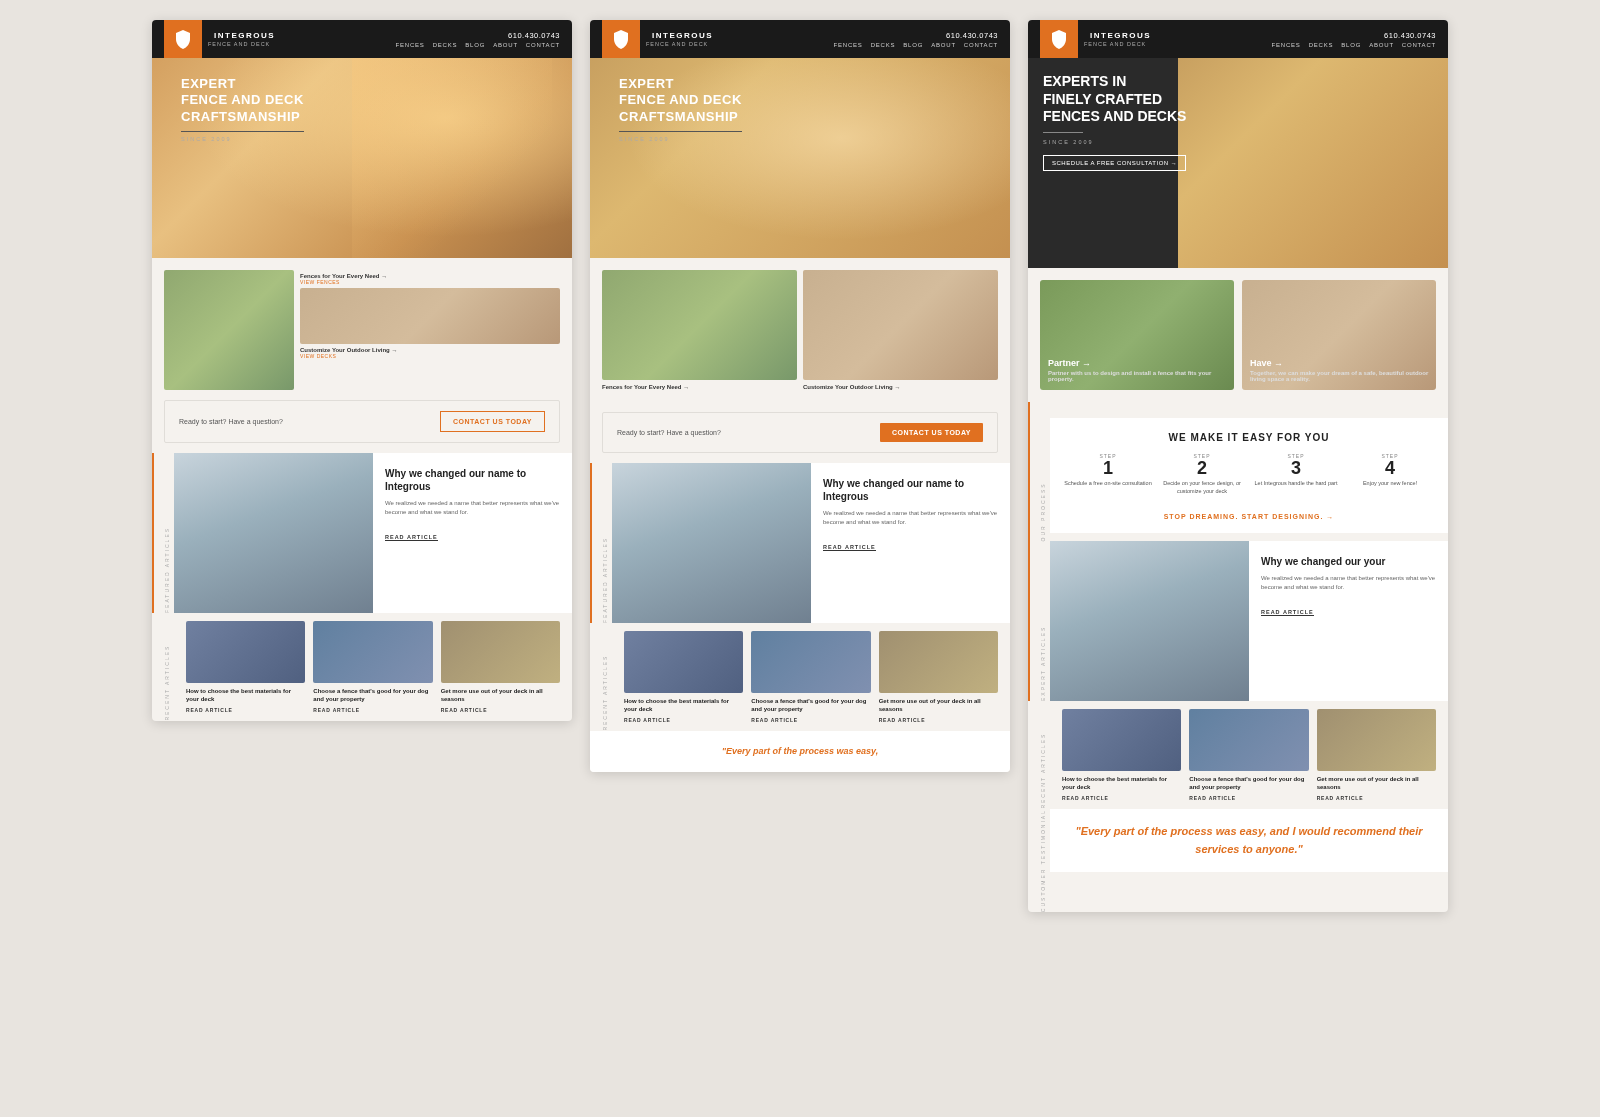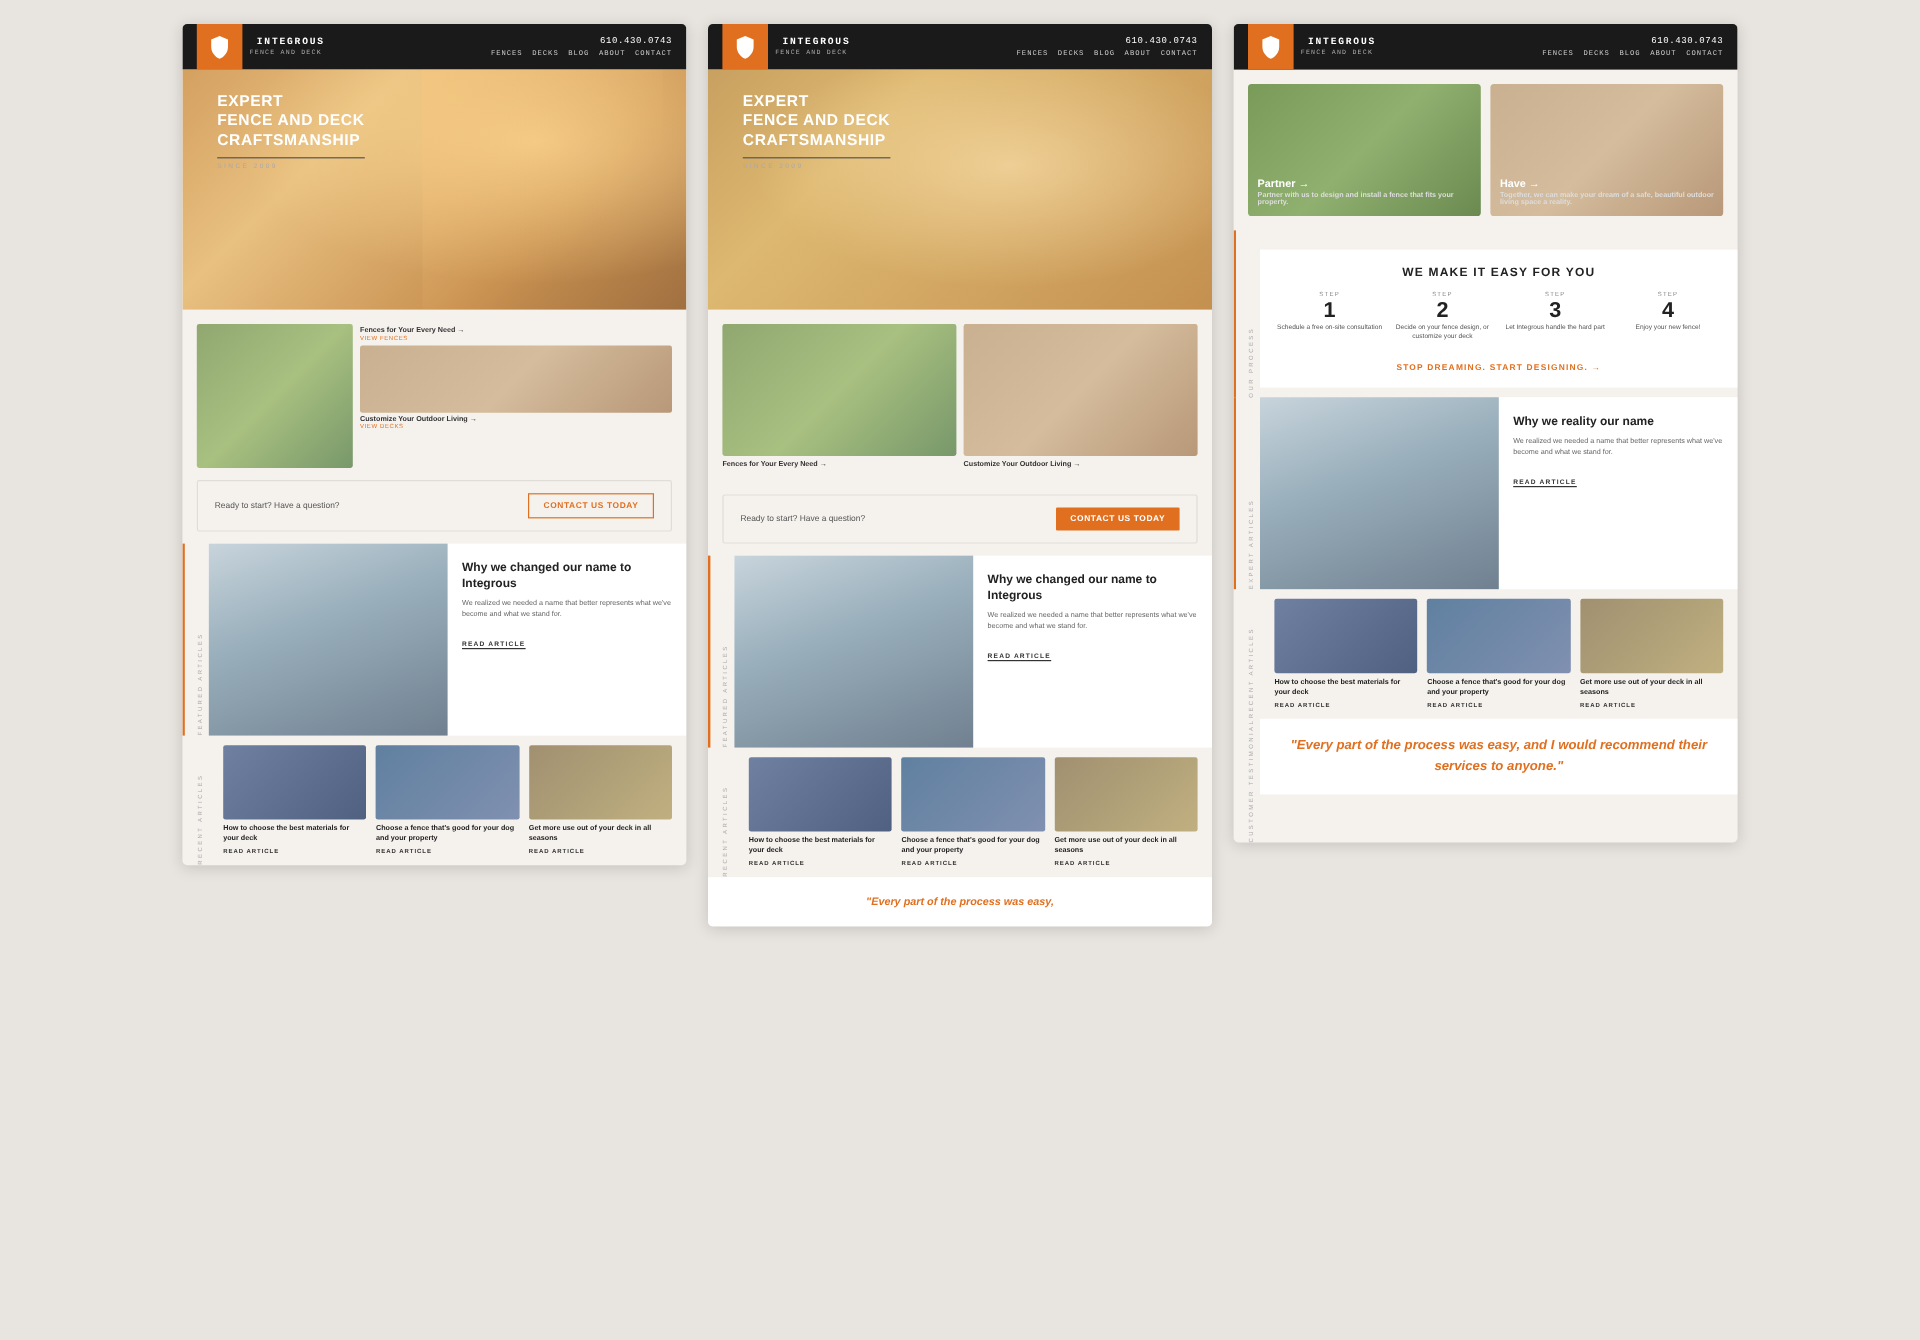--- a/index.html
+++ b/index.html
@@ -33,21 +33,20 @@
     .card-3 { width: 420px; }
 
     
     .nav {
       display: flex;
       align-items: center;
       background: #1a1a1a;
       height: 38px;
       padding: 0 12px;
       justify-content: space-between;
-      font-family: Liberation Mono, monospace;
     }
     .nav-logo {
       display: flex;
       align-items: center;
       gap: 0;
     }
     .logo-icon {
       width: 38px;
       height: 38px;
       background: #e07020;
@@ -681,20 +680,33 @@
         <div class="nav-links">
           <span class="nav-link">FENCES</span>
           <span class="nav-link">DECKS</span>
           <span class="nav-link">BLOG</span>
           <span class="nav-link">ABOUT</span>
           <span class="nav-link">CONTACT</span>
         </div>
       </div>
     </nav>
 
+    <div class="hero-3">
+      <div class="hero-3-content">
+        <div class="hero-3-title">
+          <span>EXPERTS IN</span><br>
+          <span>FINELY CRAFTED</span><br>
+          <span>FENCES AND DECKS</span>
+        </div>
+        <div class="hero-3-divider"></div>
+        <div class="hero-3-since">SINCE 2009</div>
+        <button class="hero-3-btn">Schedule a free consultation →</button>
+      </div>
+      <div style="position:absolute;right:0;top:0;width:270px;height:210px;background:linear-gradient(135deg,#c8a060 0%,#ddb870 30%,#c49050 100%)"></div>
+    </div>
 
     <div class="gallery-3">
       <div class="gallery-tile gallery-tile-1">
         <div class="tile-label">
           <span>Partner →</span>
           <span class="tile-sublabel">Partner with us to design and install a fence that fits your property.</span>
         </div>
       </div>
       <div class="gallery-tile gallery-tile-2">
         <div class="tile-label">
@@ -739,21 +751,21 @@
       </div>
     </div>
 
     <div class="section-with-bar">
       <div class="vert-bar"></div>
       <span class="vert-label">EXPERT ARTICLES</span>
       <div class="section-main">
         <div class="featured-content">
           <div class="featured-img photo-pergola"></div>
           <div class="featured-text">
-            <div class="featured-article-title">Why we reality our name</div>
+            <div class="featured-article-title">Why we changed our your</div>
             <div class="featured-article-desc">We realized we needed a name that better represents what we've become and what we stand for.</div>
             <span class="read-article">READ ARTICLE</span>
           </div>
         </div>
       </div>
     </div>
 
     <div class="section-with-bar">
       <div style="width:2px;background:transparent;margin-right:6px"></div>
       <span class="vert-label">RECENT ARTICLES</span>

